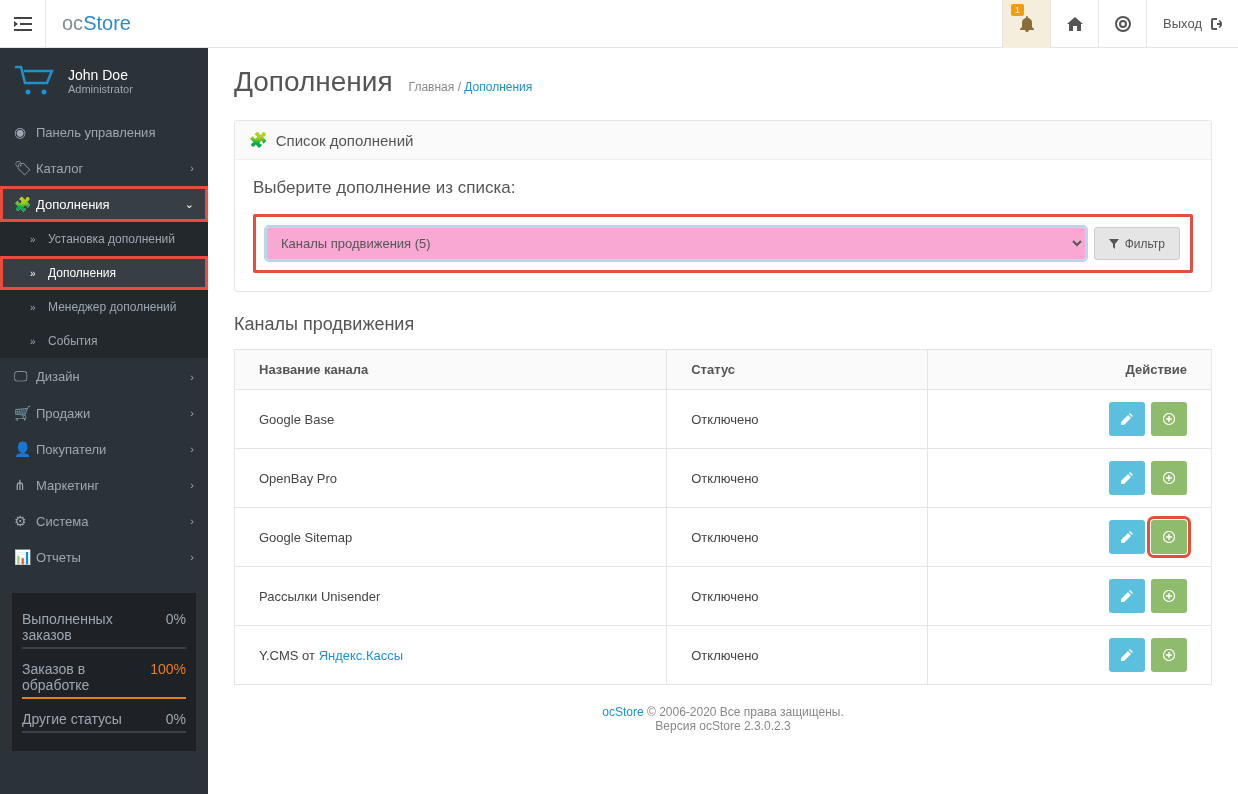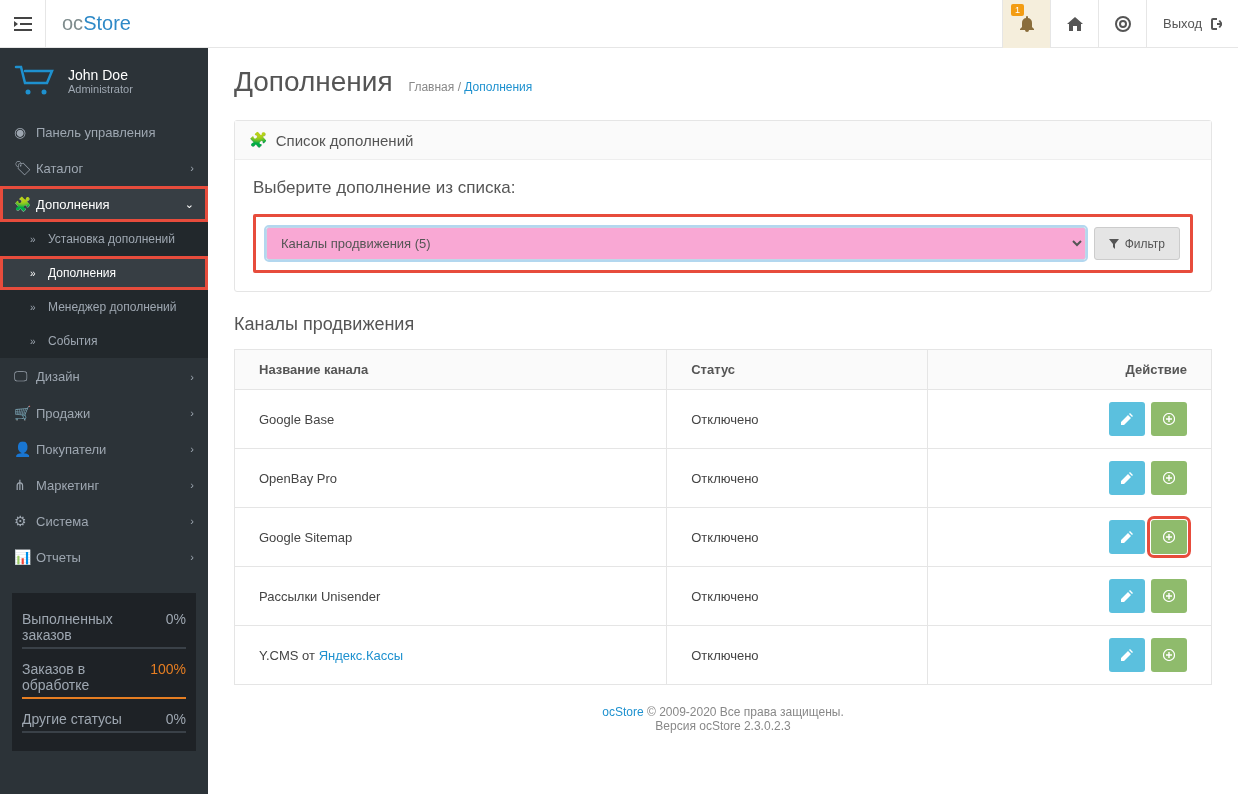--- a/index.html
+++ b/index.html
@@ -346,17 +346,17 @@
                     <path fill="#fff" d="M5.3 3h1.4v6H5.3zM3 5.3h6v1.4H3z"></path>
                   </svg>
                 </button>
               </div>
             </td>
           </tr>
         </tbody>
     </table>
 
     <div class="footer">
-      <div><a href="#">ocStore</a><span> © 2009-2020 Все права защищены.</span></div>
+      <div><a href="#">ocStore</a><span> © 2006-2020 Все права защищены.</span></div>
       <div>Версия ocStore 2.3.0.2.3</div>
     </div>
   </div>
 </div>
 
 </body></html>

